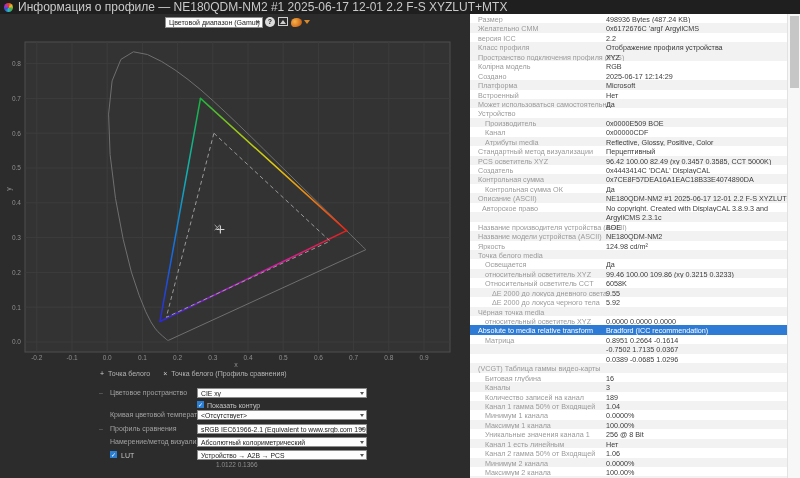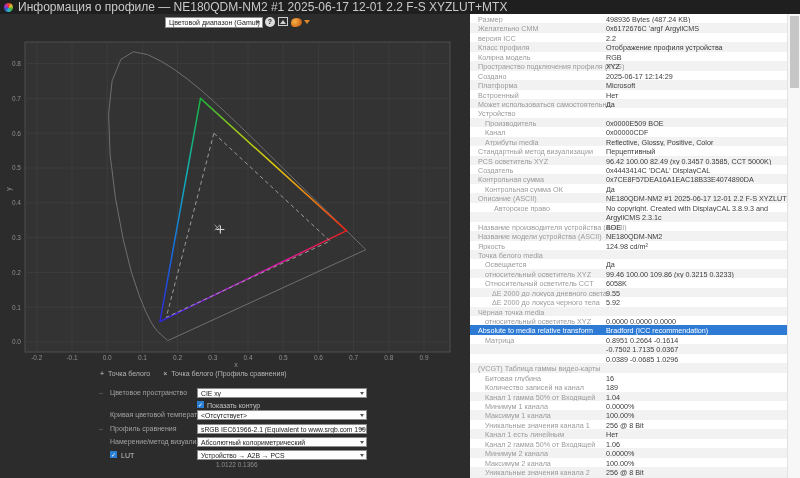--- a/index.html
+++ b/index.html
@@ -208,28 +208,28 @@
           <span class="tvalue">0x6172676C 'argl' ArgyllCMS</span>
         </div>
         <div class="trow" style="background: rgb(255, 255, 255);">
           <span class="tname" style="left: 8px;">версия ICC</span>
           <span class="tvalue">2.2</span>
         </div>
         <div class="trow" style="background: rgb(242, 242, 242);">
           <span class="tname" style="left: 8px;">Класс профиля</span>
           <span class="tvalue">Отображение профиля устройства</span>
         </div>
+        <div class="trow" style="background: rgb(242, 242, 242);">
+          <span class="tname" style="left: 8px;">Пространство подключения профиля (PCS)</span>
+          <span class="tvalue">XYZ</span>
+        </div>
         <div class="trow" style="background: rgb(255, 255, 255);">
           <span class="tname" style="left: 8px;">Колірна модель</span>
           <span class="tvalue">RGB</span>
         </div>
-        <div class="trow" style="background: rgb(242, 242, 242);">
-          <span class="tname" style="left: 8px;">Пространство подключения профиля (PCS)</span>
-          <span class="tvalue">XYZ</span>
-        </div>
         <div class="trow" style="background: rgb(255, 255, 255);">
           <span class="tname" style="left: 8px;">Создано</span>
           <span class="tvalue">2025-06-17 12:14:29</span>
         </div>
         <div class="trow" style="background: rgb(242, 242, 242);">
           <span class="tname" style="left: 8px;">Платформа</span>
           <span class="tvalue">Microsoft</span>
         </div>
         <div class="trow" style="background: rgb(255, 255, 255);">
           <span class="tname" style="left: 8px;">Встроенный</span>
@@ -273,21 +273,21 @@
         </div>
         <div class="trow" style="background: rgb(255, 255, 255);">
           <span class="tname" style="left: 15px;">Контрольная сумма ОК</span>
           <span class="tvalue">Да</span>
         </div>
         <div class="trow" style="background: rgb(242, 242, 242);">
           <span class="tname" style="left: 8px;">Описание (ASCII)</span>
           <span class="tvalue">NE180QDM-NM2 #1 2025-06-17 12-01 2.2 F-S XYZLUT+MTX</span>
         </div>
         <div class="trow" style="background: rgb(255, 255, 255);">
-          <span class="tname" style="left: 24px;">Авторское право</span>
+          <span class="tname" style="left: 12px;">Авторское право</span>
           <span class="tvalue">No copyright. Created with DisplayCAL 3.8.9.3 and</span>
         </div>
         <div class="trow" style="background: rgb(242, 242, 242);">
           <span class="tname" style="left: 8px;"></span>
           <span class="tvalue">ArgyllCMS 2.3.1c</span>
         </div>
         <div class="trow" style="background: rgb(255, 255, 255);">
           <span class="tname" style="left: 8px;">Название производителя устройства (ASCII)</span>
           <span class="tvalue">BOE</span>
         </div>
@@ -348,20 +348,24 @@
           <span class="tvalue">0.0389 -0.0685 1.0296</span>
         </div>
         <div class="trow" style="background: rgb(242, 242, 242);">
           <span class="tname" style="left: 8px;">(VCGT) Таблица гаммы видео-карты</span>
           <span class="tvalue"></span>
         </div>
         <div class="trow" style="background: rgb(255, 255, 255);">
           <span class="tname" style="left: 15px;">Битовая глубина</span>
           <span class="tvalue">16</span>
         </div>
+        <div class="trow" style="background: rgb(242, 242, 242);">
+          <span class="tname" style="left: 15px;">Каналы</span>
+          <span class="tvalue">3</span>
+        </div>
         <div class="trow" style="background: rgb(255, 255, 255);">
           <span class="tname" style="left: 15px;">Количество записей на канал</span>
           <span class="tvalue">189</span>
         </div>
         <div class="trow" style="background: rgb(242, 242, 242);">
           <span class="tname" style="left: 15px;">Канал 1 гамма 50% от Входящей</span>
           <span class="tvalue">1.04</span>
         </div>
         <div class="trow" style="background: rgb(255, 255, 255);">
           <span class="tname" style="left: 15px;">Минимум 1 канала</span>

